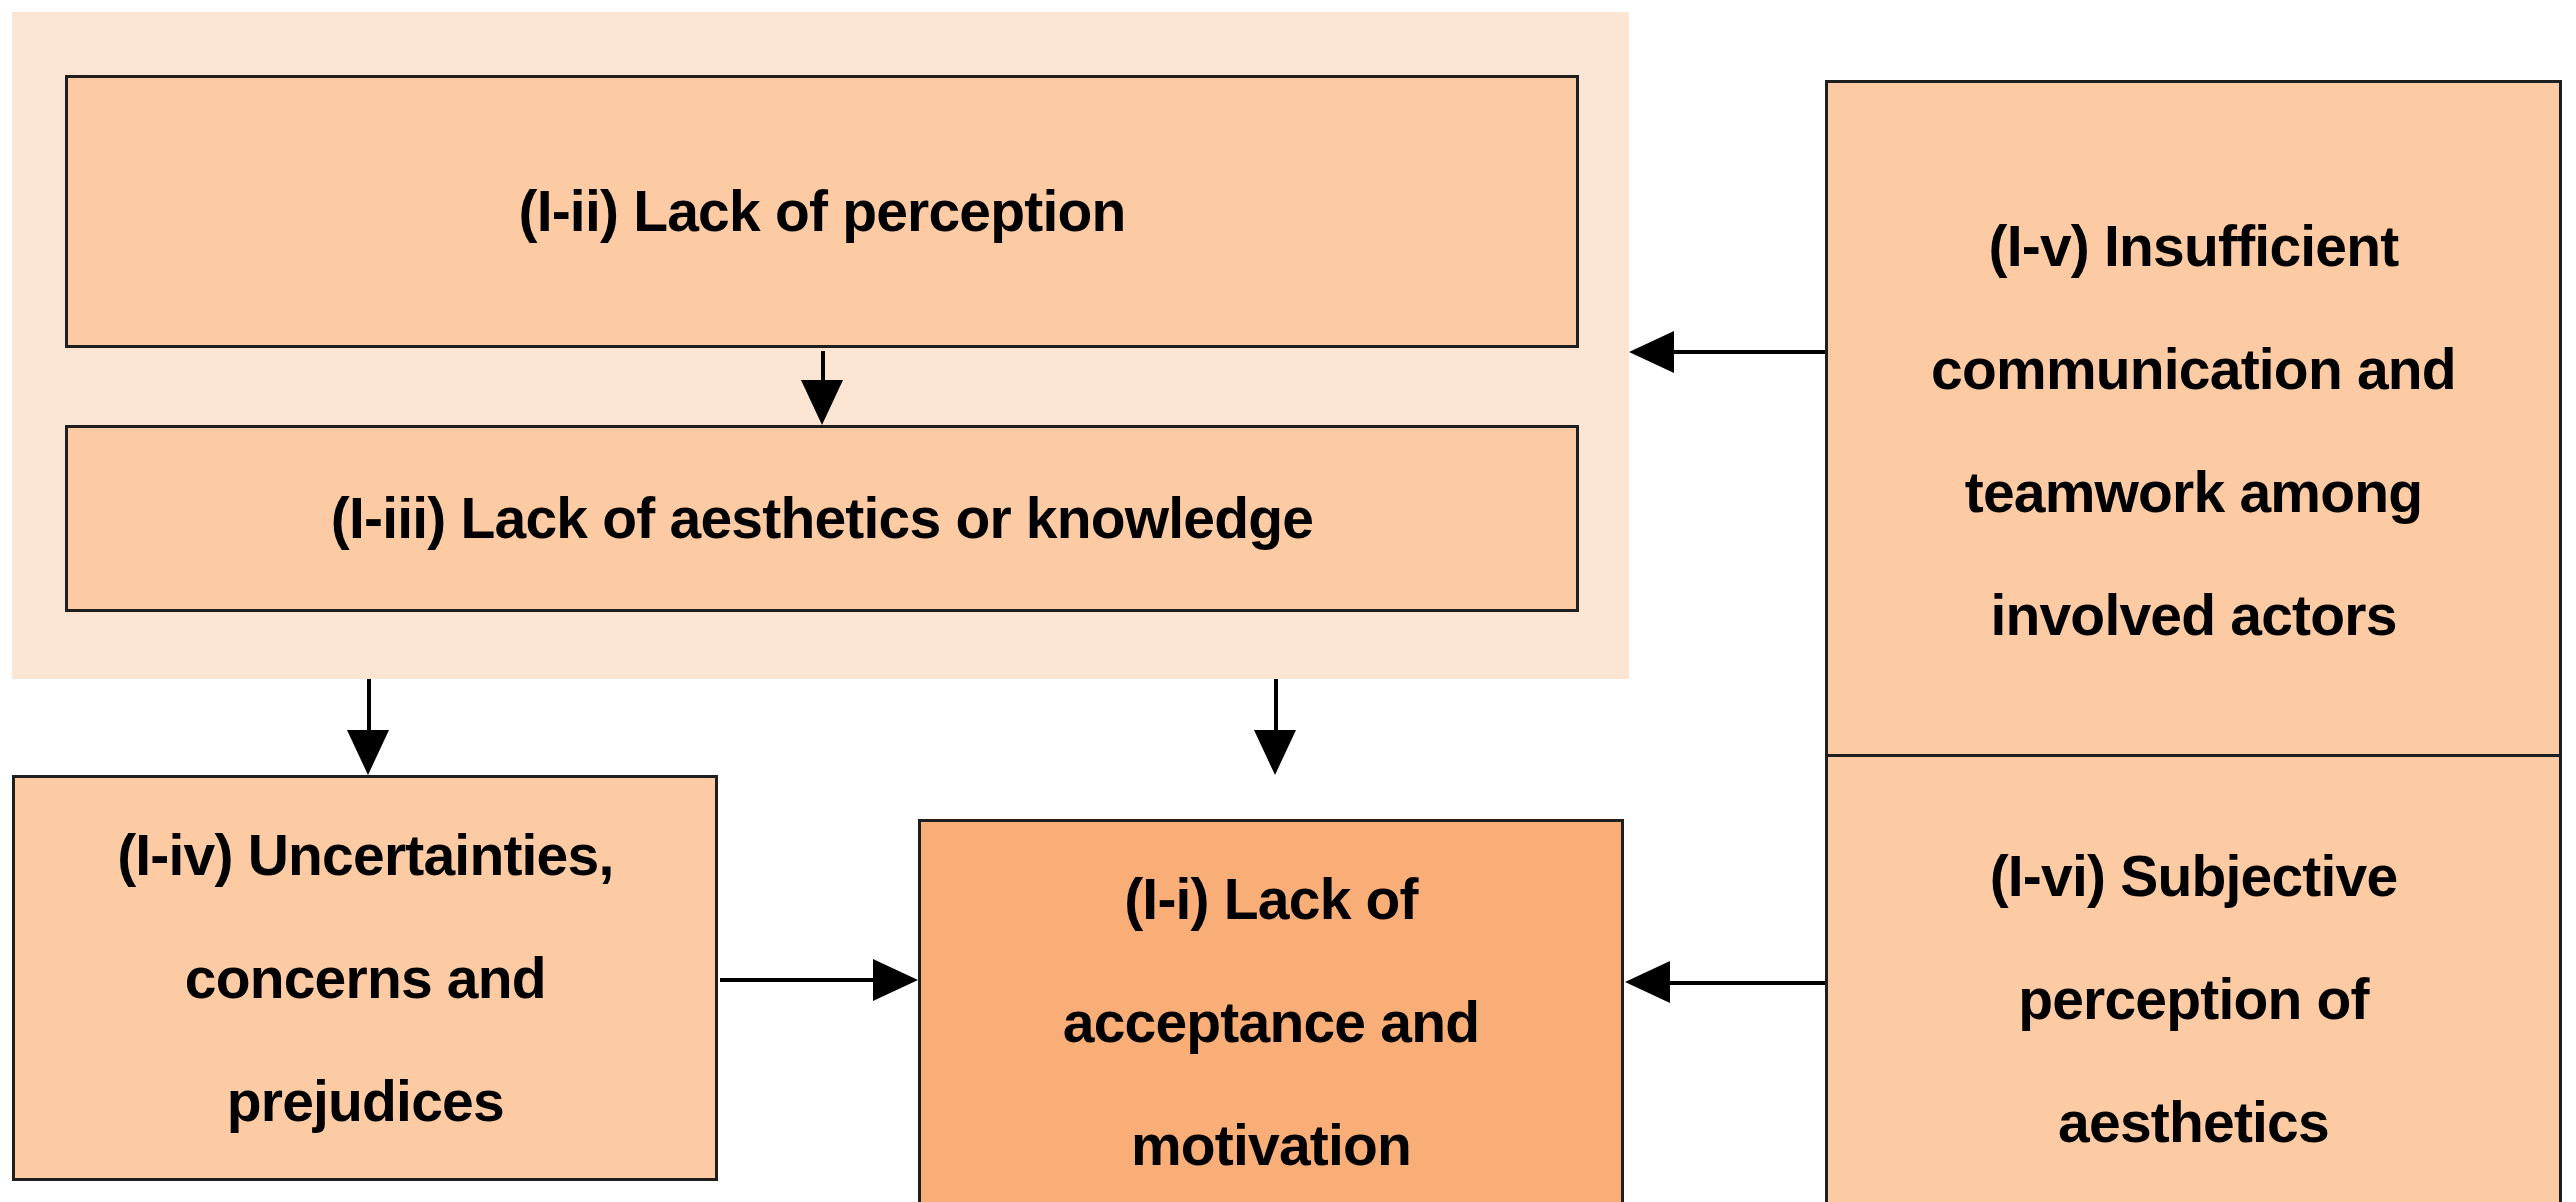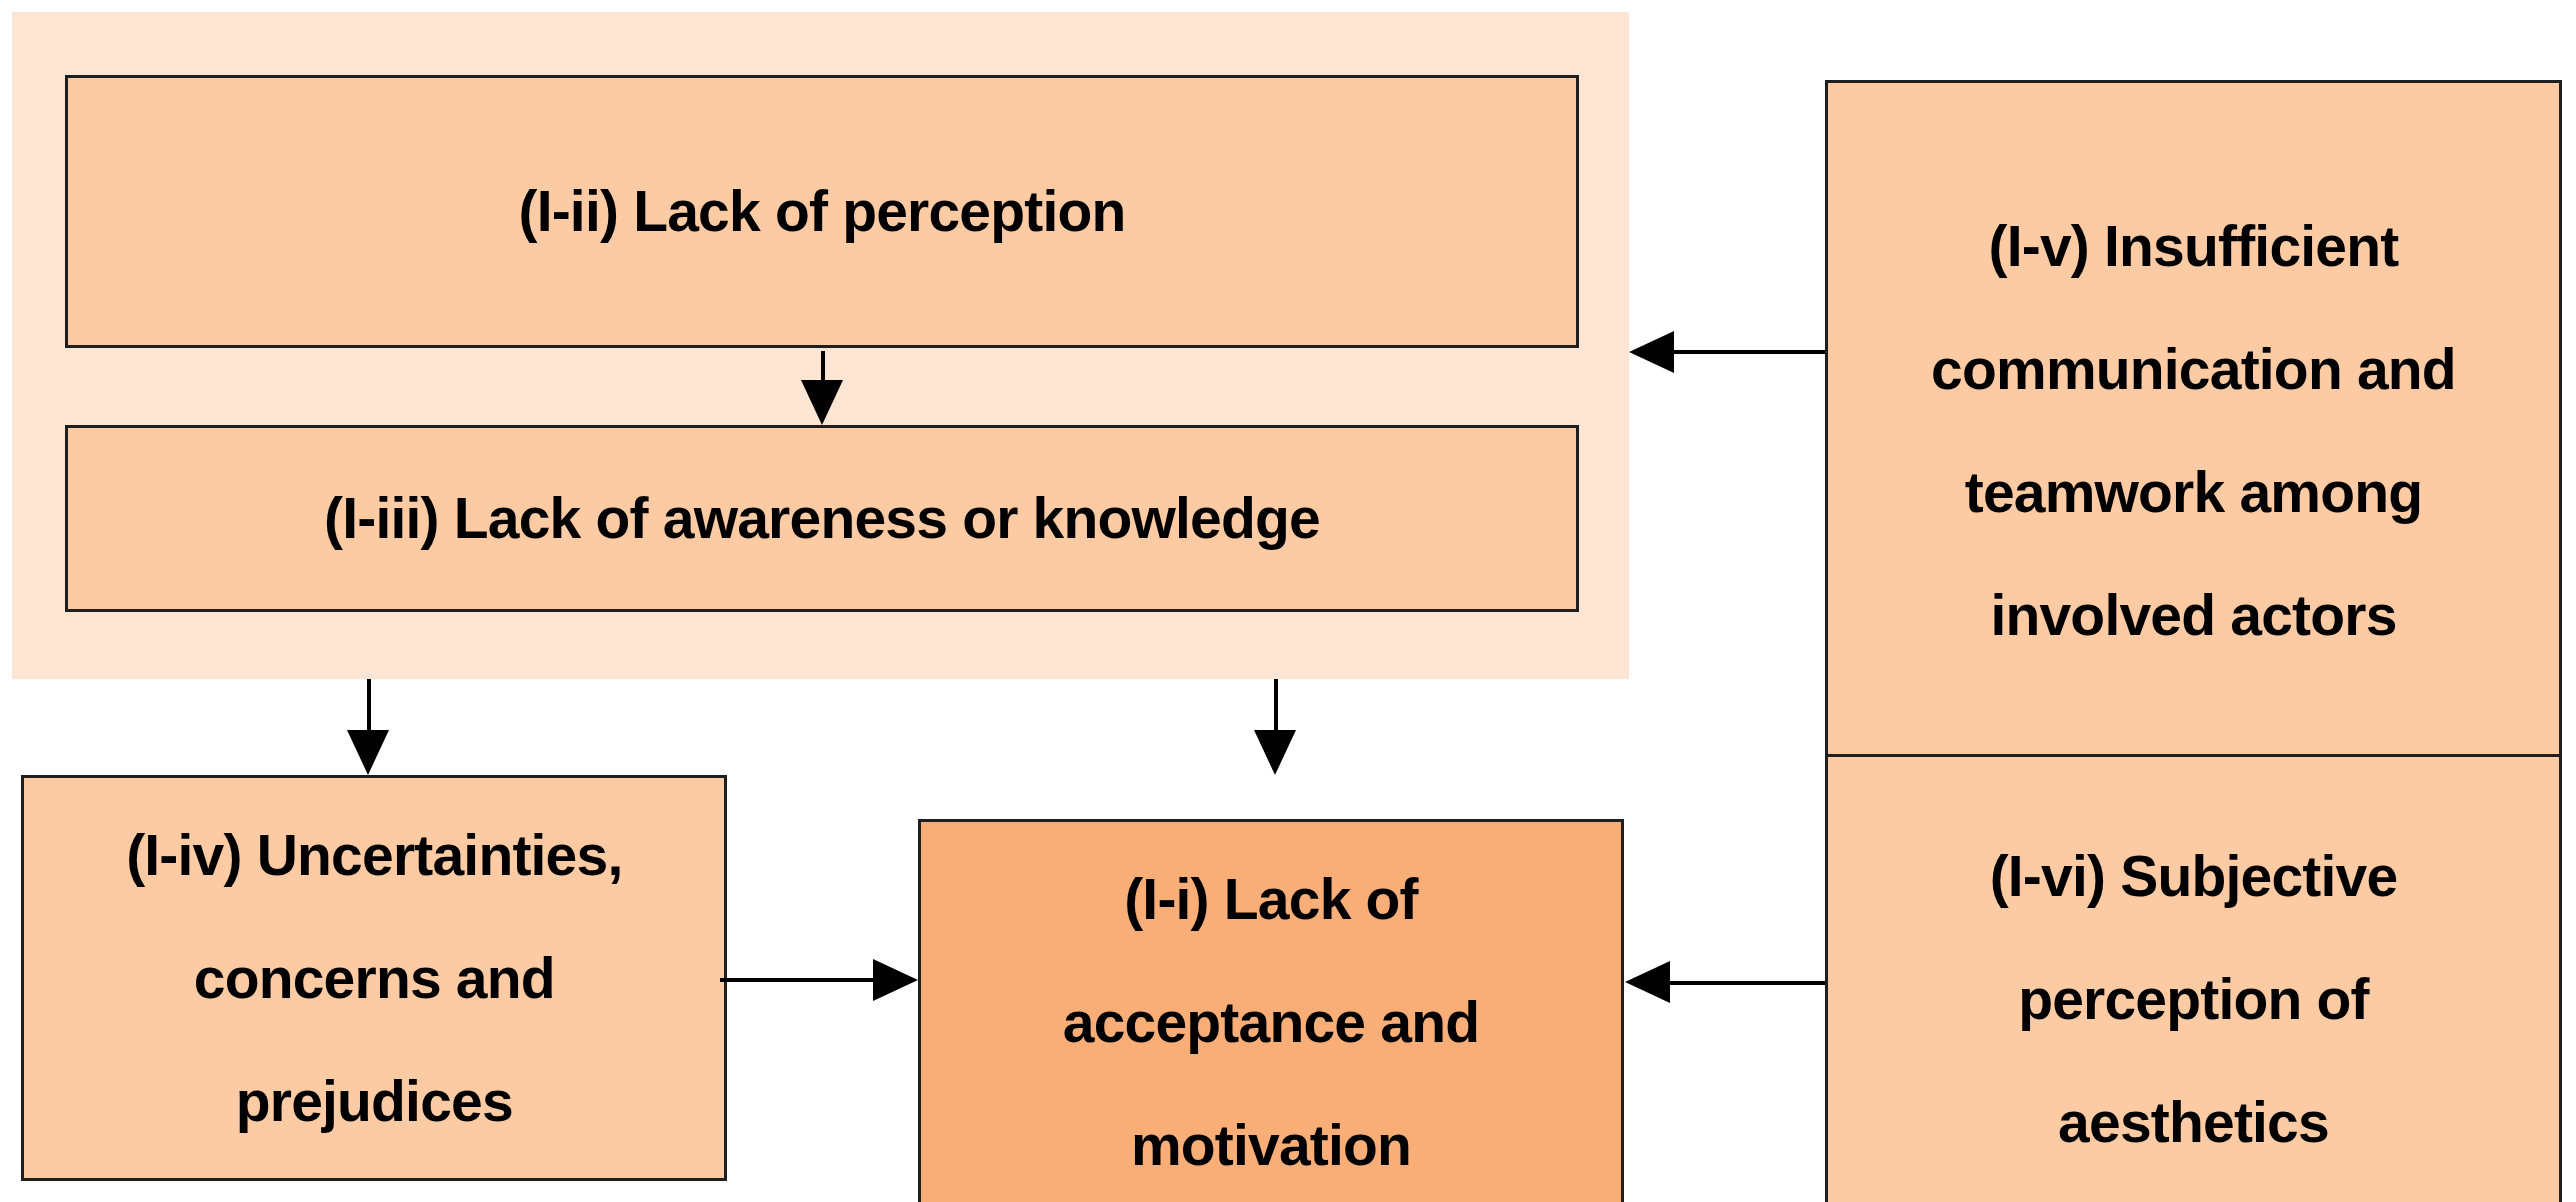--- a/index.html
+++ b/index.html
@@ -38,21 +38,21 @@
     font-size: 57px;
     line-height: 123px;
     letter-spacing: -0.8px;
     padding: 0 16.4px;
   }
   .node.emphasis { background: #faae77; }
 
   .node-i-ii  { left: 65px;   top: 75px;  width: 1514px; height: 273px; }
   .node-i-iii { left: 65px;   top: 425px; width: 1514px; height: 187px; }
   .node-i-v   { left: 1825px; top: 80px;  width: 737px;  height: 702px; }
-  .node-i-iv  { left: 12.3px;   top: 775px; width: 706px;  height: 406px; margin-left: 9px; }
+  .node-i-iv  { left: 12.3px;   top: 775px; width: 706px;  height: 406px; }
   .node-i-i   { left: 918px; top: 775px; width: 706px;  height: 406px; margin-top: 44px; }
   .node-i-vi  { left: 1825px; top: 754px; width: 737px;  height: 491px; }
 
   .aline {
     position: absolute;
     background: #000000;
   }
   .ahead {
     position: absolute;
     width: 0; height: 0;
@@ -78,21 +78,21 @@
 
 <div class="canvas">
 
   <div class="group"></div>
 
   <div class="node node-i-ii">
     <span class="label">(I-ii) Lack of perception</span>
   </div>
 
   <div class="node node-i-iii">
-    <span class="label">(I-iii) Lack of awareness or knowledge</span>
+    <span class="label">(I-iii) Lack of aesthetics or knowledge</span>
   </div>
 
   <div class="node node-i-v">
     <span class="label">(I-v) Insufficient
 communication and
 teamwork among
 involved actors</span>
   </div>
 
   <div class="node node-i-iv">

